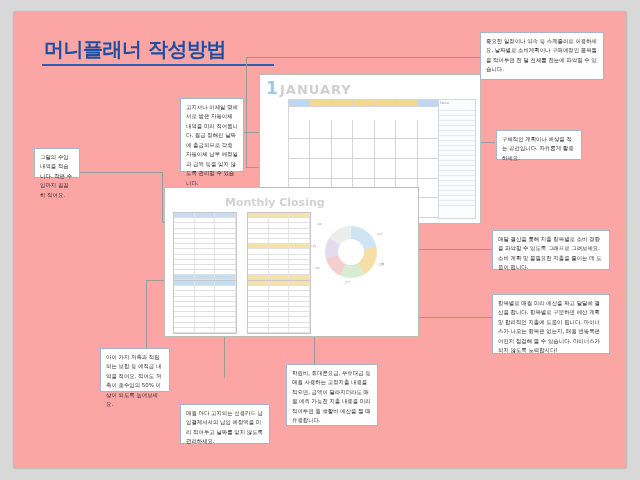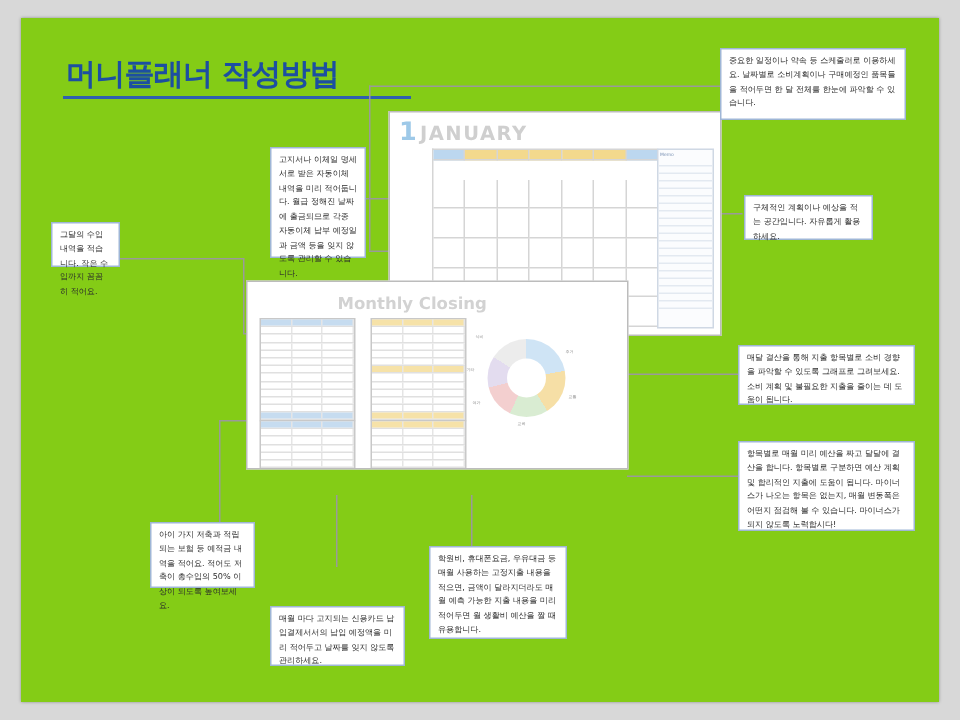--- a/index.html
+++ b/index.html
@@ -4,21 +4,21 @@
 <style>
   html,body{margin:0;padding:0;}
   body{
     width:640px;height:480px;
     background:#d8d8d8;
     font-family:"DejaVu Sans","Liberation Sans",sans-serif;
     overflow:hidden;
   }
   .slide{
     position:absolute;left:14px;top:12px;width:612px;height:456px;
-    background:#84cc16;
+    background:#fca5a5;
     box-shadow:0 0 2px rgba(0,0,0,.35);
     overflow:hidden;
   }
   
   .title{
     position:absolute;left:30px;top:24px;
     font-size:20px;color:#1c4fa1;font-weight:bold;letter-spacing:-0.5px;
     white-space:nowrap;
   }
   .title-rule{
@@ -65,21 +65,21 @@
   }
   .cal-grid .hd{background:#f3d98d;height:7px;}
   .cal-grid .hd.b{background:#bcd7ef;}
   .cal-side{
     position:absolute;right:4px;top:24px;width:36px;height:118px;
     border:1px solid #cfd8e4;background:#fbfcfe;
   }
   .cal-side .ln{height:4px;border-bottom:1px solid #e3e9f1;}
   .side-cap{font-size:3px;color:#7b93b5;padding:1px;}
   
-  .mc{left:150px;top:175px;width:255px;height:126px;}
+  .mc{left:150px;top:175px;width:255px;height:150px;}
   .mc-title{
     position:absolute;left:60px;top:8px;font-size:11px;color:#d2d2d2;font-weight:bold;
   }
   .mini-tbl{
     position:absolute;border:1px solid #c8c8c8;background:#fff;
   }
   .mini-tbl .r{
     display:flex;height:4.2px;border-bottom:1px solid #e0e0e0;
   }
   .mini-tbl .r .c{

